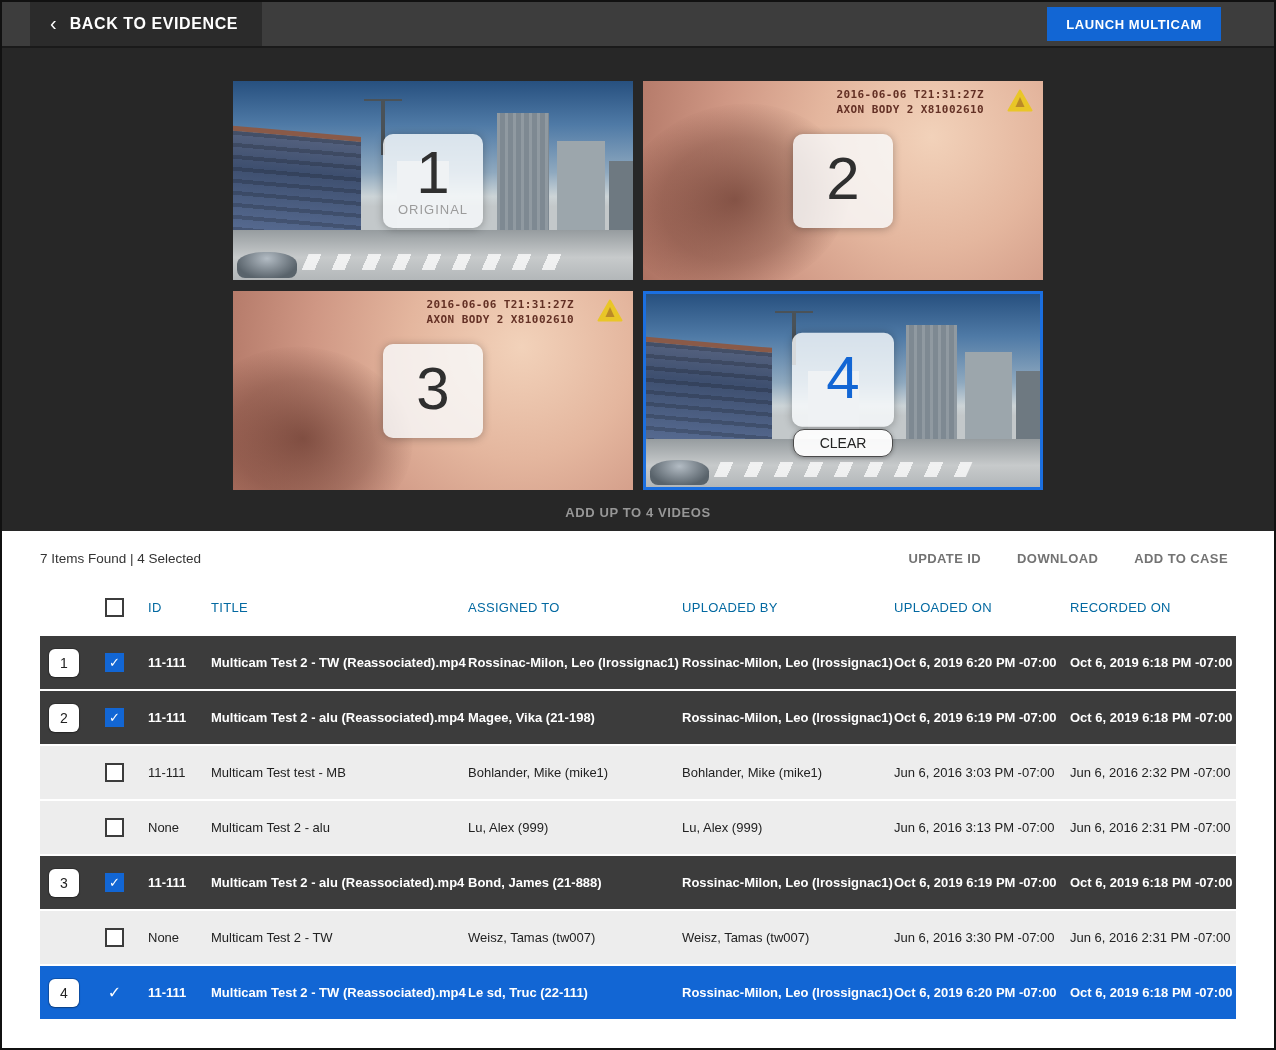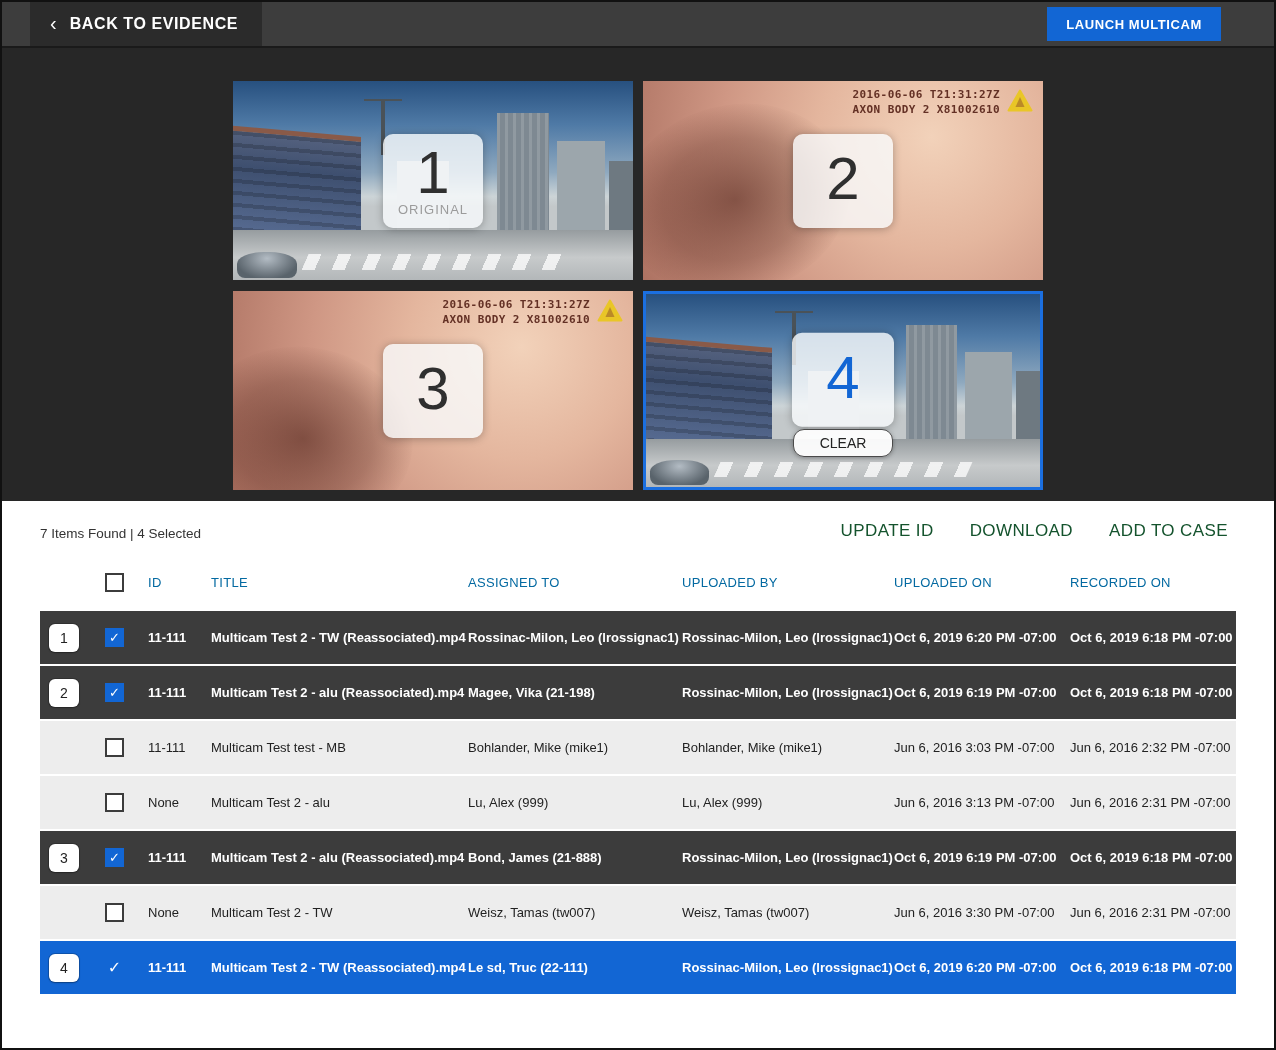--- a/index.html
+++ b/index.html
@@ -35,40 +35,40 @@
   .crosswalk { position:absolute; bottom:5%; left:18%; width:64%; height:8%; background:repeating-linear-gradient(90deg,rgba(255,255,255,.75) 0 13px,transparent 13px 30px); transform:skewX(-24deg); }
   .car { position:absolute; left:1%; bottom:1%; width:15%; height:13%; background:radial-gradient(ellipse at 50% 25%,#b3bcc4,#59636b 75%); border-radius:45% 45% 8px 8px; }
 
   
   .scene-skin { background:radial-gradient(circle at 72% 28%,#f2d2ba 0%,#e4b69e 35%,#cf9784 65%,#ad7262 100%); }
   .skin-shadow { position:absolute; border-radius:50%; background:radial-gradient(ellipse at 50% 50%,rgba(70,26,18,.55) 0%,rgba(70,26,18,.28) 45%,rgba(70,26,18,0) 72%); }
   .skin-a .skin-shadow { left:-6%; top:12%; width:58%; height:95%; transform:rotate(-14deg); }
   .skin-b .skin-shadow { left:-10%; top:28%; width:55%; height:92%; transform:rotate(8deg); }
 
   
-  .stamp { position:absolute; top:7px; right:10px; display:flex; align-items:flex-start; gap:7px; }
+  .stamp { position:absolute; top:7px; right:10px; display:flex; align-items:flex-start; gap:23px; }
   .stamp-text { text-align:right; font-family:"DejaVu Sans Mono","Liberation Mono",monospace; font-size:11px; font-weight:bold; line-height:1.35; color:rgba(84,32,22,.9); letter-spacing:.4px; }
   .axon-logo { width:26px; height:23px; margin-top:1px; }
 
   
   .num-card { position:absolute; left:50%; top:88px; transform:translate(-50%,-50%); width:100px; min-height:94px; background:rgba(249,251,252,.8); border-radius:10px; box-shadow:0 1px 8px rgba(0,0,0,.28); display:flex; flex-direction:column; align-items:center; justify-content:center; padding:4px 0 8px; }
   .thumb .num-card { top:50%; }
   .num { font-size:60px; line-height:1.05; color:#2f2f2f; }
   .num-sub { font-size:13px; color:#9b9b9b; letter-spacing:1px; margin-top:-2px; }
   .thumb-4 .num-card { width:102px; transform:translate(-50%,-62%); }
   .thumb-4 .num { color:#1266d4; }
   .clear-btn { position:absolute; left:50%; transform:translateX(-50%); bottom:30px; width:100px; height:28px; background:rgba(255,255,255,.93); border:1px solid #4a4a4a; border-radius:11px; font-family:inherit; font-size:14px; color:#222; cursor:pointer; box-shadow:0 1px 4px rgba(0,0,0,.3); }
   .grid-hint { margin-top:15px; text-align:center; color:#979797; font-size:13px; font-weight:bold; letter-spacing:.6px; }
 
   
   .results { background:#fff; }
   .summary-bar { display:flex; justify-content:space-between; align-items:flex-end; padding:20px 46px 12px 38px; }
   .summary-text { font-size:13.5px; color:#333; }
   .actions { display:flex; gap:36px; }
-  .action-link { font-size:17px; font-weight:normal; color:#14532d; letter-spacing:.4px; cursor:pointer; }
+  .action-link { font-size:13px; font-weight:bold; color:#737373; letter-spacing:.4px; cursor:pointer; }
 
   .etable { margin:0 38px; }
   .thead-row, .trow { display:grid; grid-template-columns:56px 52px 63px 257px 214px 212px 176px 1fr; align-items:center; }
   .thead-row { height:58px; }
   .th { font-size:12px; font-weight:normal; color:#0369a1; letter-spacing:.3px; cursor:pointer; }
   .cell { font-size:13px; white-space:nowrap; overflow:hidden; padding-right:10px; }
   .check-cell { padding-left:9px; }
 
   .cb { width:19px; height:19px; background:#fff; border:2px solid #3c3c3c; display:flex; align-items:center; justify-content:center; cursor:pointer; }
   .cb.checked { background:#1266d4; border-color:#1266d4; }
@@ -165,20 +165,21 @@
             <div class="crosswalk"></div>
             <div class="car"></div>
         </div>
         <div class="num-card">
           <div class="num">4</div>
         </div>
         <button class="clear-btn">CLEAR</button>
       </div>
     </div>
 
+    <div class="grid-hint">ADD UP TO 4 VIDEOS</div>
   </div>
 
   <div class="results">
     <div class="summary-bar">
       <div class="summary-text">7 Items Found | 4 Selected</div>
       <div class="actions">
         <span class="action-link">UPDATE ID</span>
         <span class="action-link">DOWNLOAD</span>
         <span class="action-link">ADD TO CASE</span>
       </div>

